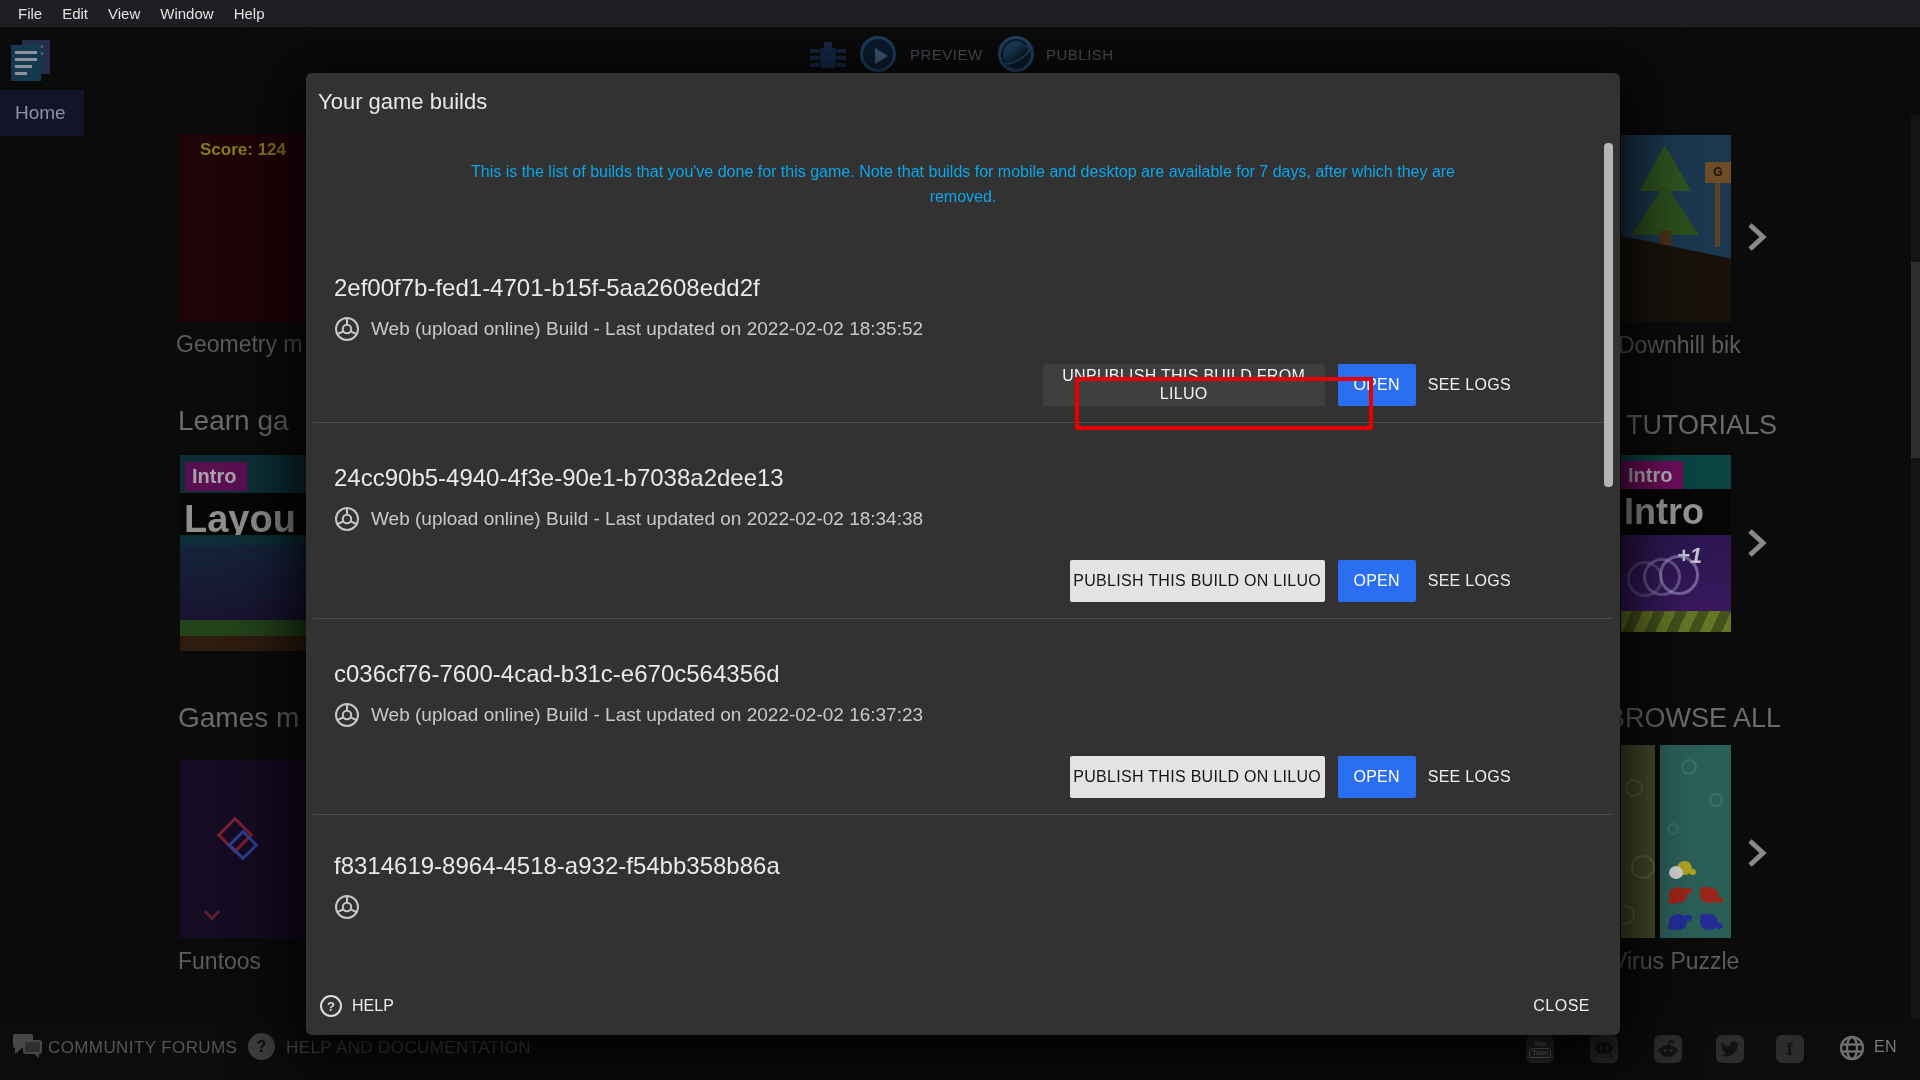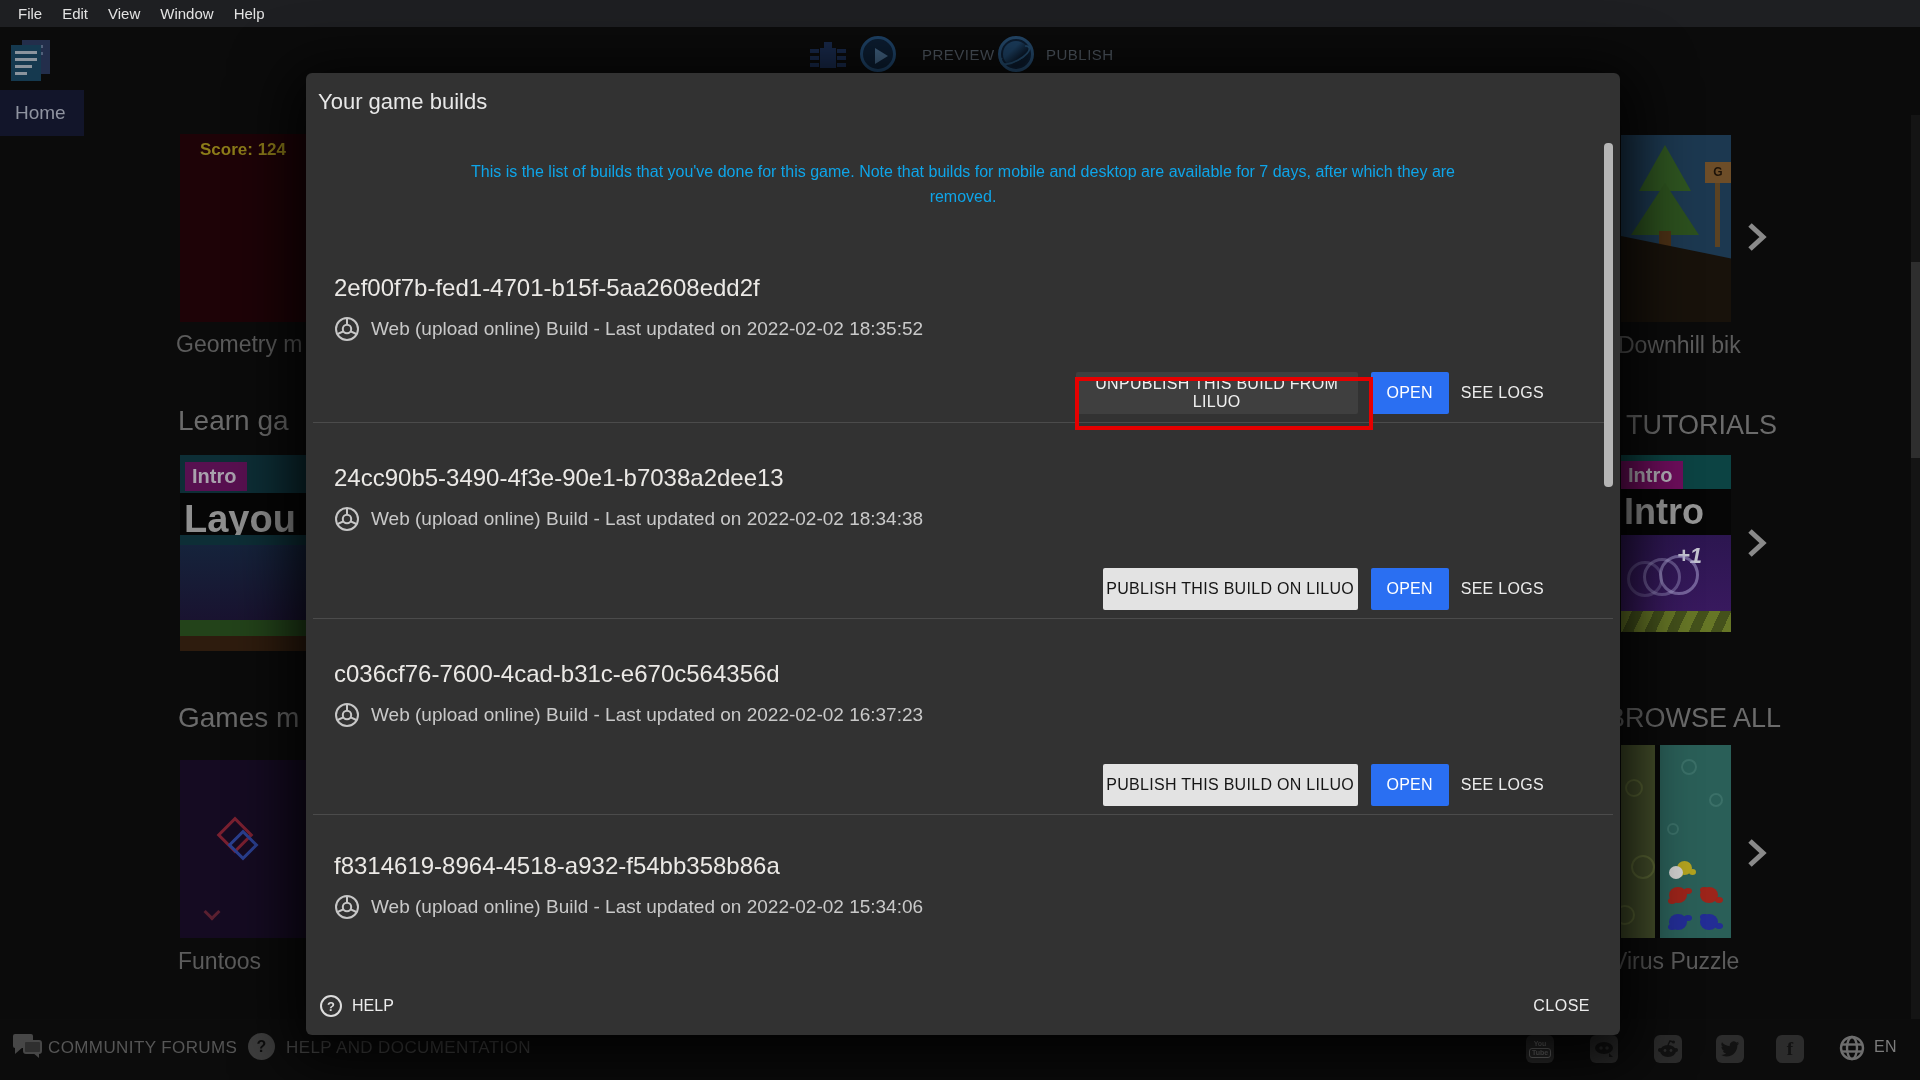--- a/index.html
+++ b/index.html
@@ -76,22 +76,22 @@
   }
   .modal-title { margin:16px 0 0 12px; font-size:22px; color:#e8e8e8; }
   .modal-desc { margin-top:44px; text-align:center; color:#0ea5e9; font-size:16px; line-height:25px; }
   .rows { position:absolute; left:7px; right:7px; top:167px; }
   .build-row { padding-top:40px; border-bottom:1px solid #4b4b4b; }
   .build-row.first { padding-top:33px; }
   .build-row.last { border-bottom:none; }
   .build-id { margin-left:21px; font-size:24px; line-height:30px; color:#ebe9e6; }
   .build-info-line { margin-left:21px; margin-top:13px; height:26px; display:flex; align-items:center; gap:11px;
     color:#c9c9c9; font-size:19px; }
-  .build-actions { margin-top:44px; margin-right:69px; height:42px; padding-bottom:16px;
-    display:flex; justify-content:flex-end; align-items:center; }
+  .build-actions { margin-top:44px; margin-right:102px; height:42px; padding-bottom:16px;
+    display:flex; justify-content:flex-end; align-items:flex-end; }
   .build-row.first .build-actions { margin-top:38px; }
   .btn { border:none; height:42px; font-size:16px; letter-spacing:.3px; border-radius:2px;
     font-family:inherit; cursor:pointer; display:flex; align-items:center; justify-content:center; }
   .btn-dark  { width:282px; background:#3f3f3f; color:#f1f1f1; }
   .btn-light { width:255px; background:#e3e3e3; color:#161616; }
   .btn-blue  { width:78px; margin-left:13px; background:#2a6ff2; color:#ffffff; }
   .btn-flat  { margin-left:12px; background:transparent; color:#ededed; padding:0; }
   .modal-actions { position:absolute; left:0; right:0; bottom:0; height:58px;
     display:flex; align-items:center; justify-content:space-between; padding:0 30px 0 14px; }
   .help-btn { display:flex; align-items:center; gap:10px; color:#ececec; font-size:16px; cursor:pointer; }
@@ -142,21 +142,21 @@
     <rect x="2" y="23" width="9" height="4" fill="#18294a"></rect>
     <rect x="29" y="9" width="9" height="4" fill="#18294a"></rect>
     <rect x="29" y="16" width="9" height="4" fill="#18294a"></rect>
     <rect x="29" y="23" width="9" height="4" fill="#18294a"></rect>
   </svg>
 
   <div>
     <div class="circle-icon" style="left:860px;top:36px;">
       <div class="play-tri"></div>
     </div>
-    <div class="tb-label" style="left:910px;top:46px;margin-left:12px;">PREVIEW</div>
+    <div class="tb-label" style="left:910px;top:46px;">PREVIEW</div>
   </div>
 
   <div>
     <div class="circle-icon" style="left:998px;top:36px;border-color:#24486a;">
       <div class="globe-swoosh"></div>
       <div class="globe-ring"></div>
     </div>
     <div class="tb-label" style="left:1046px;top:46px;">PUBLISH</div>
   </div>
 
@@ -314,21 +314,21 @@
           <span>Web (upload online) Build - Last updated on 2022-02-02 18:35:52</span>
         </div>
         <div class="build-actions">
           <button class="btn btn-dark">UNPUBLISH THIS BUILD FROM LILUO</button>
           <button class="btn btn-blue">OPEN</button>
           <button class="btn btn-flat">SEE LOGS</button>
         </div>
       </div>
 
       <div class="build-row">
-        <div class="build-id">24cc90b5-3490-4f3e-90e1-b7038a2dee13</div>
+        <div class="build-id">24cc90b5-4940-4f3e-90e1-b7038a2dee13</div>
         <div class="build-info-line">
           <svg width="26" height="26" viewBox="0 0 26 26">
             <circle cx="13" cy="13" r="11" fill="none" stroke="#c7c7c7" stroke-width="2"></circle>
             <circle cx="13" cy="13" r="4.2" fill="none" stroke="#c7c7c7" stroke-width="2"></circle>
             <path d="M13 2.5 L13 8.8 M3.6 18 L9.3 15.4 M22.4 18 L16.7 15.4" stroke="#c7c7c7" stroke-width="2" fill="none"></path>
           </svg>
           <span>Web (upload online) Build - Last updated on 2022-02-02 18:34:38</span>
         </div>
         <div class="build-actions">
           <button class="btn btn-light">PUBLISH THIS BUILD ON LILUO</button>
@@ -355,21 +355,20 @@
       </div>
 
       <div class="build-row last" style="padding-top:36px;">
         <div class="build-id">f8314619-8964-4518-a932-f54bb358b86a</div>
         <div class="build-info-line">
           <svg width="26" height="26" viewBox="0 0 26 26">
             <circle cx="13" cy="13" r="11" fill="none" stroke="#c7c7c7" stroke-width="2"></circle>
             <circle cx="13" cy="13" r="4.2" fill="none" stroke="#c7c7c7" stroke-width="2"></circle>
             <path d="M13 2.5 L13 8.8 M3.6 18 L9.3 15.4 M22.4 18 L16.7 15.4" stroke="#c7c7c7" stroke-width="2" fill="none"></path>
           </svg>
-          <span>Web (upload online) Build - Last updated on 2022-02-02 15:34:06</span>
         </div>
       </div>
     </div>
 
     <div class="modal-actions">
       <div class="help-btn">
         <div class="help-circ">?</div>
         <span>HELP</span>
       </div>
       <button class="close-btn">CLOSE</button>

